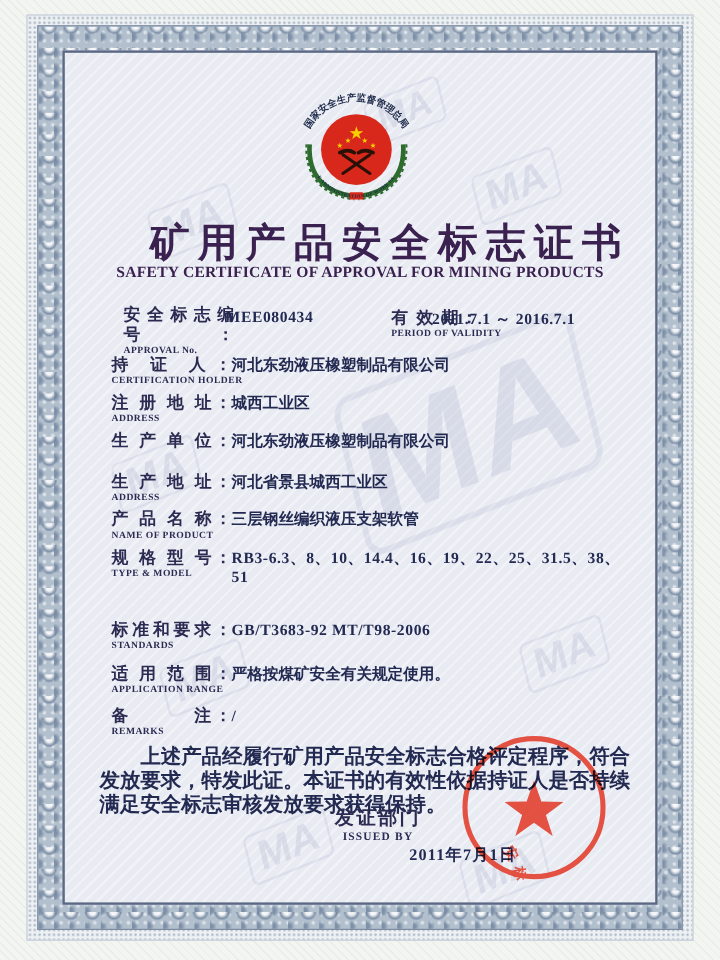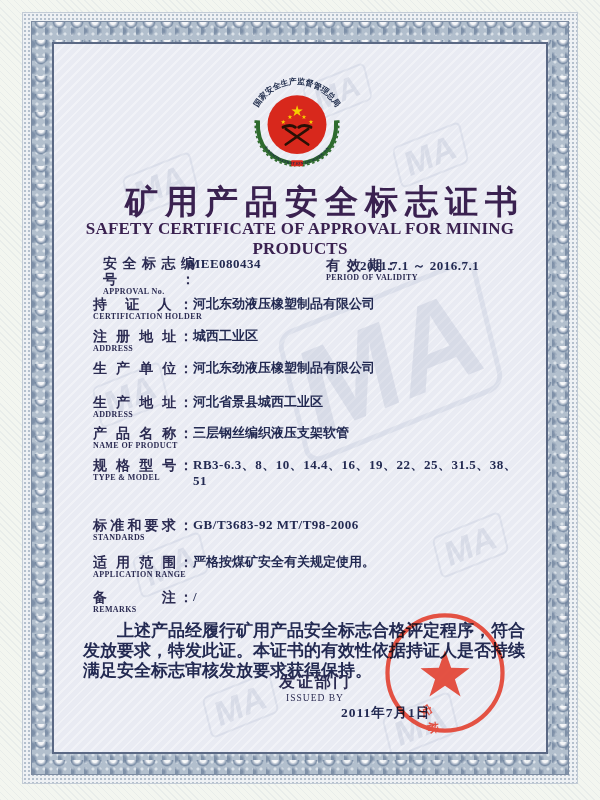--- a/index.html
+++ b/index.html
@@ -57,21 +57,21 @@
   .title{
     position:absolute;left:0;top:136px;width:100%;
     text-align:center;
     font-size:33px;font-weight:bold;letter-spacing:7px;
     color:#3a2150;
     padding-left:25px;
   }
   .subtitle{
     position:absolute;left:0;top:175px;width:100%;
     text-align:center;
-    font-size:17px;font-weight:bold;letter-spacing:0.2px;
+    font-size:13px;font-weight:bold;letter-spacing:0.2px;
     color:#3a2150;
   }
   .lblzh{
     display:inline-block;
     font-size:14px;font-weight:bold;color:#2b2b52;
     text-align:justify;text-align-last:justify;
     line-height:1.15;
   }
   .sublbl{
     display:block;font-size:8px;font-weight:bold;color:#2b2b52;
@@ -86,21 +86,21 @@
   .row .lblzh{width:100px;}
   .row .val{left:100px;top:1px;width:340px;position:absolute;}
   .row{width:460px;}
   .para{
     position:absolute;left:29px;top:577px;width:442px;
     font-size:17px;font-weight:bold;color:#232a52;
     line-height:20px;text-indent:2em;text-align:justify;
   }
   .issuedby{position:absolute;left:201px;top:628px;width:120px;text-align:center;}
   .issuedby .zh{font-size:16px;font-weight:bold;color:#2b2b52;letter-spacing:2px;}
-  .issuedby .en{font-size:9.5px;font-weight:normal;color:#2b2b52;letter-spacing:1px;}
+  .issuedby .en{font-size:9.5px;font-weight:bold;color:#2b2b52;letter-spacing:1px;}
   .issue-date{
     position:absolute;left:270px;top:660px;
     font-size:13.5px;font-weight:bold;color:#232a52;letter-spacing:1px;margin-left:17px;
   }
   .stamp{position:absolute;left:325px;top:563px;width:132px;height:132px;z-index:2;
     mix-blend-mode:multiply;opacity:.88;}
 </style>
 </head>
 <body>
 

